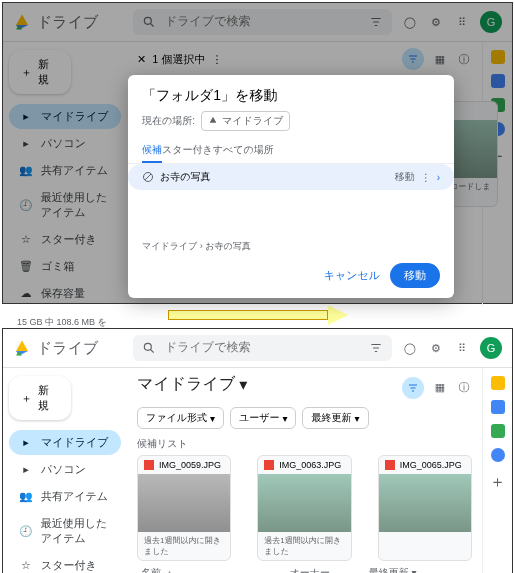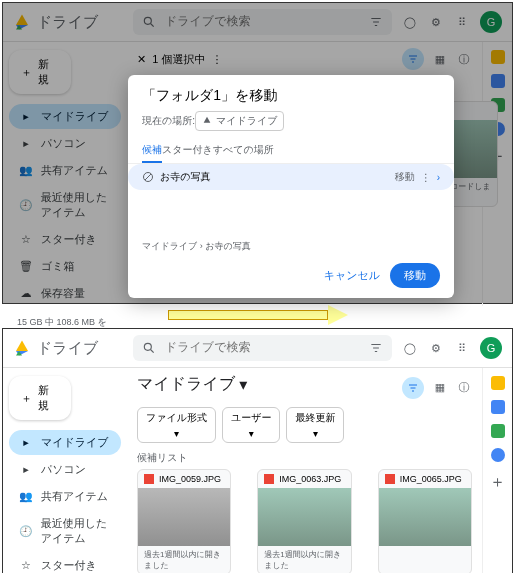--- a/index.html
+++ b/index.html
@@ -24,34 +24,34 @@
 .side-item.active { background: #c2e7ff; color: #001d35; }
 .side-icon { width: 14px; height: 14px; display: flex; align-items: center; justify-content: center; }
 .storage-info { font-size: 9px; color: #5f6368; margin-top: 8px; padding: 0 8px; }
 .storage-btn { margin-top: 6px; border: 1px solid #1a73e8; color: #1a73e8; border-radius: 14px; padding: 4px 8px; font-size: 10px; cursor: pointer; width: fit-content; margin-left: 4px; }
 .main { flex: 1; padding: 6px 10px; overflow: hidden; }
 .toolbar-row { display: flex; align-items: center; gap: 8px; margin-bottom: 6px; }
 .sel-info { display: flex; align-items: center; gap: 6px; font-size: 11px; }
 .view-toggles { margin-left: auto; display: flex; gap: 8px; align-items: center; }
 .circle-btn { width: 22px; height: 22px; border-radius: 50%; background: #c2e7ff; display: flex; align-items: center; justify-content: center; }
 .chips { display: flex; gap: 6px; margin-bottom: 8px; }
-.chip { border: 1px solid #ccc; border-radius: 6px; padding: 3px 8px; font-size: 10px; display: flex; align-items: center; gap: 3px; cursor: pointer; flex-direction: column; }
+.chip { border: 1px solid #ccc; border-radius: 6px; padding: 3px 8px; font-size: 10px; display: flex; align-items: center; gap: 3px; cursor: pointer; }
 .page-title { font-size: 16px; color: #202124; margin-bottom: 6px; display: flex; align-items: center; gap: 4px; }
 .thumbs { display: flex; gap: 26px; }
 .thumb { width: 120px; border: 1px solid #e0e0e0; border-radius: 6px; overflow: hidden; background: #f8f9fa; }
 .thumb-head { display: flex; align-items: flex-start; gap: 5px; padding: 4px 6px; font-size: 9px; }
 .red-sq { width: 10px; height: 10px; background: #ea4335; }
 .thumb-img { width: 100%; height: 58px; background: linear-gradient(#a0c8b8, #7a9688); position: relative; }
 .thumb-img.gray { background: linear-gradient(#b8b8b8, #909090); }
 .thumb-foot { font-size: 8px; color: #5f6368; padding: 3px 6px; }
 .right-rail { width: 30px; display: flex; flex-direction: column; align-items: center; gap: 10px; padding-top: 8px; border-left: 1px solid #eee; }
 .rail-icon { width: 14px; height: 14px; border-radius: 3px; }
 .dialog { position: absolute; top: 72px; left: 125px; width: 326px; background: #fff; border-radius: 6px; box-shadow: 0 4px 20px rgba(0,0,0,0.3); z-index: 10; padding: 12px 0 10px; }
 .dlg-title { font-size: 14px; padding: 0 14px 6px; }
-.dlg-row { display: flex; align-items: center; font-size: 10px; padding: 0 14px 8px; color: #5f6368; }
+.dlg-row { display: flex; align-items: center; gap: 6px; font-size: 10px; padding: 0 14px 8px; color: #5f6368; }
 .dlg-loc { border: 1px solid #ccc; border-radius: 4px; padding: 2px 6px; display: flex; align-items: center; gap: 4px; }
 .dlg-tabs { display: flex; gap: 0; padding: 0 14px; font-size: 10px; border-bottom: 1px solid #eee; }
 .dlg-tab { padding: 4px 0; cursor: pointer; color: #5f6368; }
 .dlg-tab.active { color: #1a73e8; border-bottom: 2px solid #1a73e8; }
 .dlg-list-item { display: flex; align-items: center; padding: 6px 14px; font-size: 10px; background: #e8f0fe; gap: 6px; border-radius: 13px; }
 .dlg-list-item .spacer { flex: 1; }
 .dlg-crumb { font-size: 9px; color: #5f6368; padding: 50px 14px 6px; }
 .dlg-actions { display: flex; justify-content: flex-end; gap: 10px; padding: 4px 14px 0; align-items: center; }
 .dlg-cancel { color: #1a73e8; font-size: 11px; cursor: pointer; }
 .dlg-move { background: #1a73e8; color: #fff; padding: 5px 14px; border-radius: 14px; font-size: 11px; cursor: pointer; }

